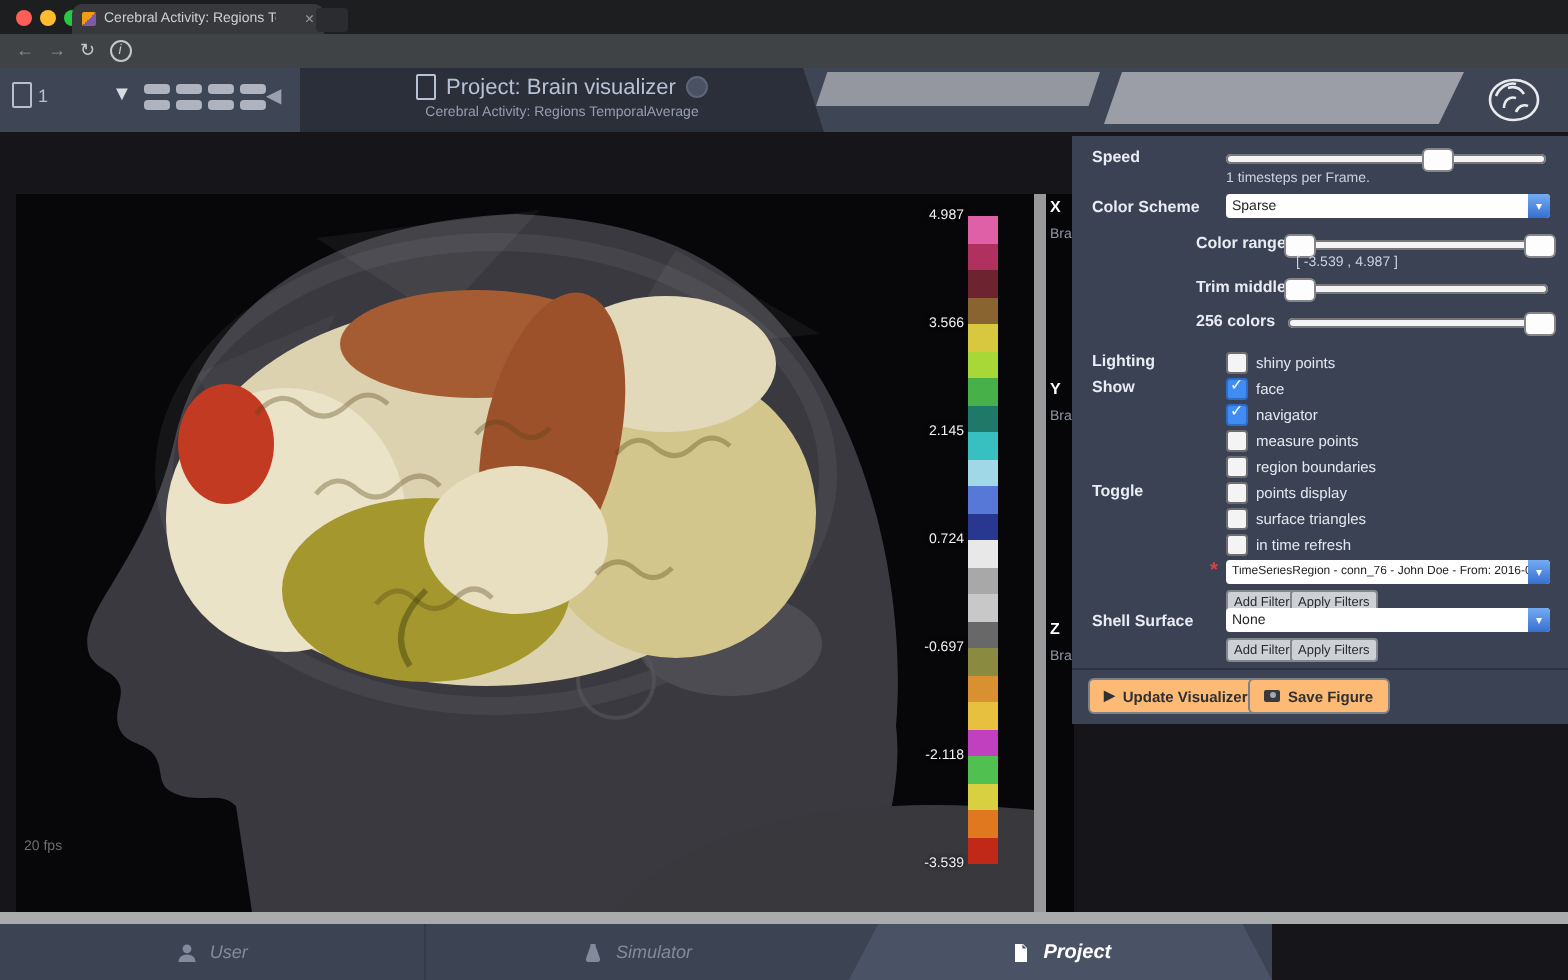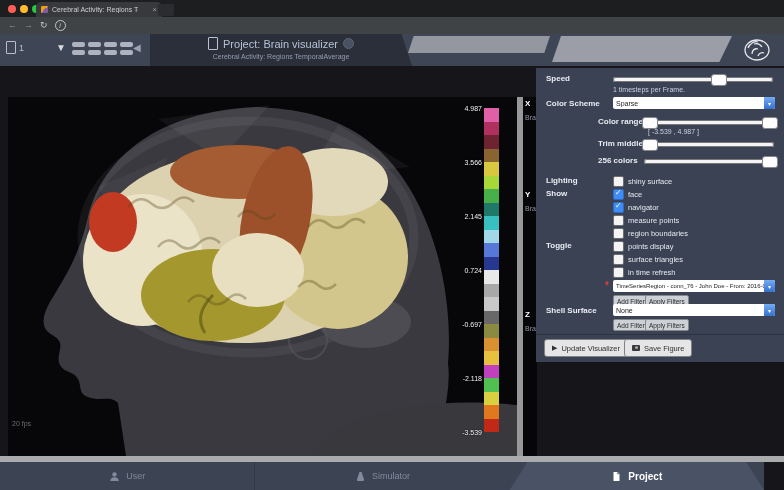--- a/index.html
+++ b/index.html
@@ -75,27 +75,27 @@
   .selbtn{flex:none;width:11px;height:100%;background:linear-gradient(#74acf2,#3570cf);color:#fff;
           font-size:6px;display:flex;align-items:center;justify-content:center;}
   .cbrow{position:absolute;display:flex;align-items:center;gap:4px;font-size:7.5px;color:#e4e8ef;}
   .cb{width:9px;height:9px;background:#f4f4f4;border:1px solid #6e6e72;border-radius:2px;flex:none;position:relative;}
   .cb.on{background:#3f8cf3;border-color:#2d6cc9;}
   .cb.on::after{content:"✓";position:absolute;left:1px;top:-2px;color:#fff;font-size:8px;}
   .minibtn{position:absolute;height:10px;background:#cdd0d5;border:1px solid #84878c;border-radius:2px;
            font-size:6.5px;color:#2b2b2d;display:flex;align-items:center;padding:0 3px;}
   .reqmark{position:absolute;color:#e04040;font-size:10px;font-weight:bold;}
   .pdivider{position:absolute;left:0;top:266px;width:100%;height:1px;background:#2c3240;}
-  .bigbtn{position:absolute;top:271px;height:16px;background:#e5e5e5;border:1px solid #7d818a;border-radius:3px;
-          font-size:7.5px;font-weight:normal;color:#2f3034;display:flex;align-items:center;gap:4px;padding:0 7px;}
+  .bigbtn{position:absolute;top:271px;height:16px;background:#fdba74;border:1px solid #7d818a;border-radius:3px;
+          font-size:7.5px;font-weight:bold;color:#2f3034;display:flex;align-items:center;gap:4px;padding:0 7px;}
   .camicon{width:8px;height:6px;background:#3a3a3e;border-radius:1px;position:relative;}
   .camicon::after{content:"";position:absolute;left:2.5px;top:1px;width:3px;height:3px;border-radius:50%;background:#a4a8b0;}
   
   .prefoot{position:absolute;left:0;top:456px;width:784px;height:6px;background:#aaabad;}
-  .bottomnav{position:absolute;left:0;top:462px;width:764px;height:28px;background:#3c4352;display:flex;}
+  .bottomnav{position:absolute;left:0;top:462px;width:636px;height:28px;background:#3c4352;display:flex;font-style:italic;}
   .navitem{flex:1;display:flex;align-items:center;justify-content:center;gap:6px;font-size:9px;
            color:#838a9b;border-left:1px solid #333a48;}
   .navitem:first-child{border-left:none;}
   .navitem svg{flex:none;}
   .navitem.on{background:#4a5265;clip-path:polygon(7% 0,93% 0,100% 100%,0 100%);color:#fff;
               font-weight:bold;font-size:10px;border-left:none;}
 </style>
 </head>
 <body>
 
@@ -269,21 +269,21 @@
     </div>
 
     <span class="p-label" style="left:62px;top:88px">256 colors</span>
     <div class="ptrack" style="left:108px;top:91px;width:130px">
       <div class="pthumb" style="left:118px"></div>
     </div>
 
     <span class="p-label" style="left:10px;top:108px">Lighting</span>
     <div class="cbrow" style="left:77px;top:108px">
       <span class="cb"></span>
-      <span>shiny surface</span>
+      <span>shiny points</span>
     </div>
 
     <span class="p-label" style="left:10px;top:121px">Show</span>
     <div class="cbrow" style="left:77px;top:121px">
       <span class="cb on"></span>
       <span>face</span>
     </div>
     <div class="cbrow" style="left:77px;top:134px">
       <span class="cb on"></span>
       <span>navigator</span>

